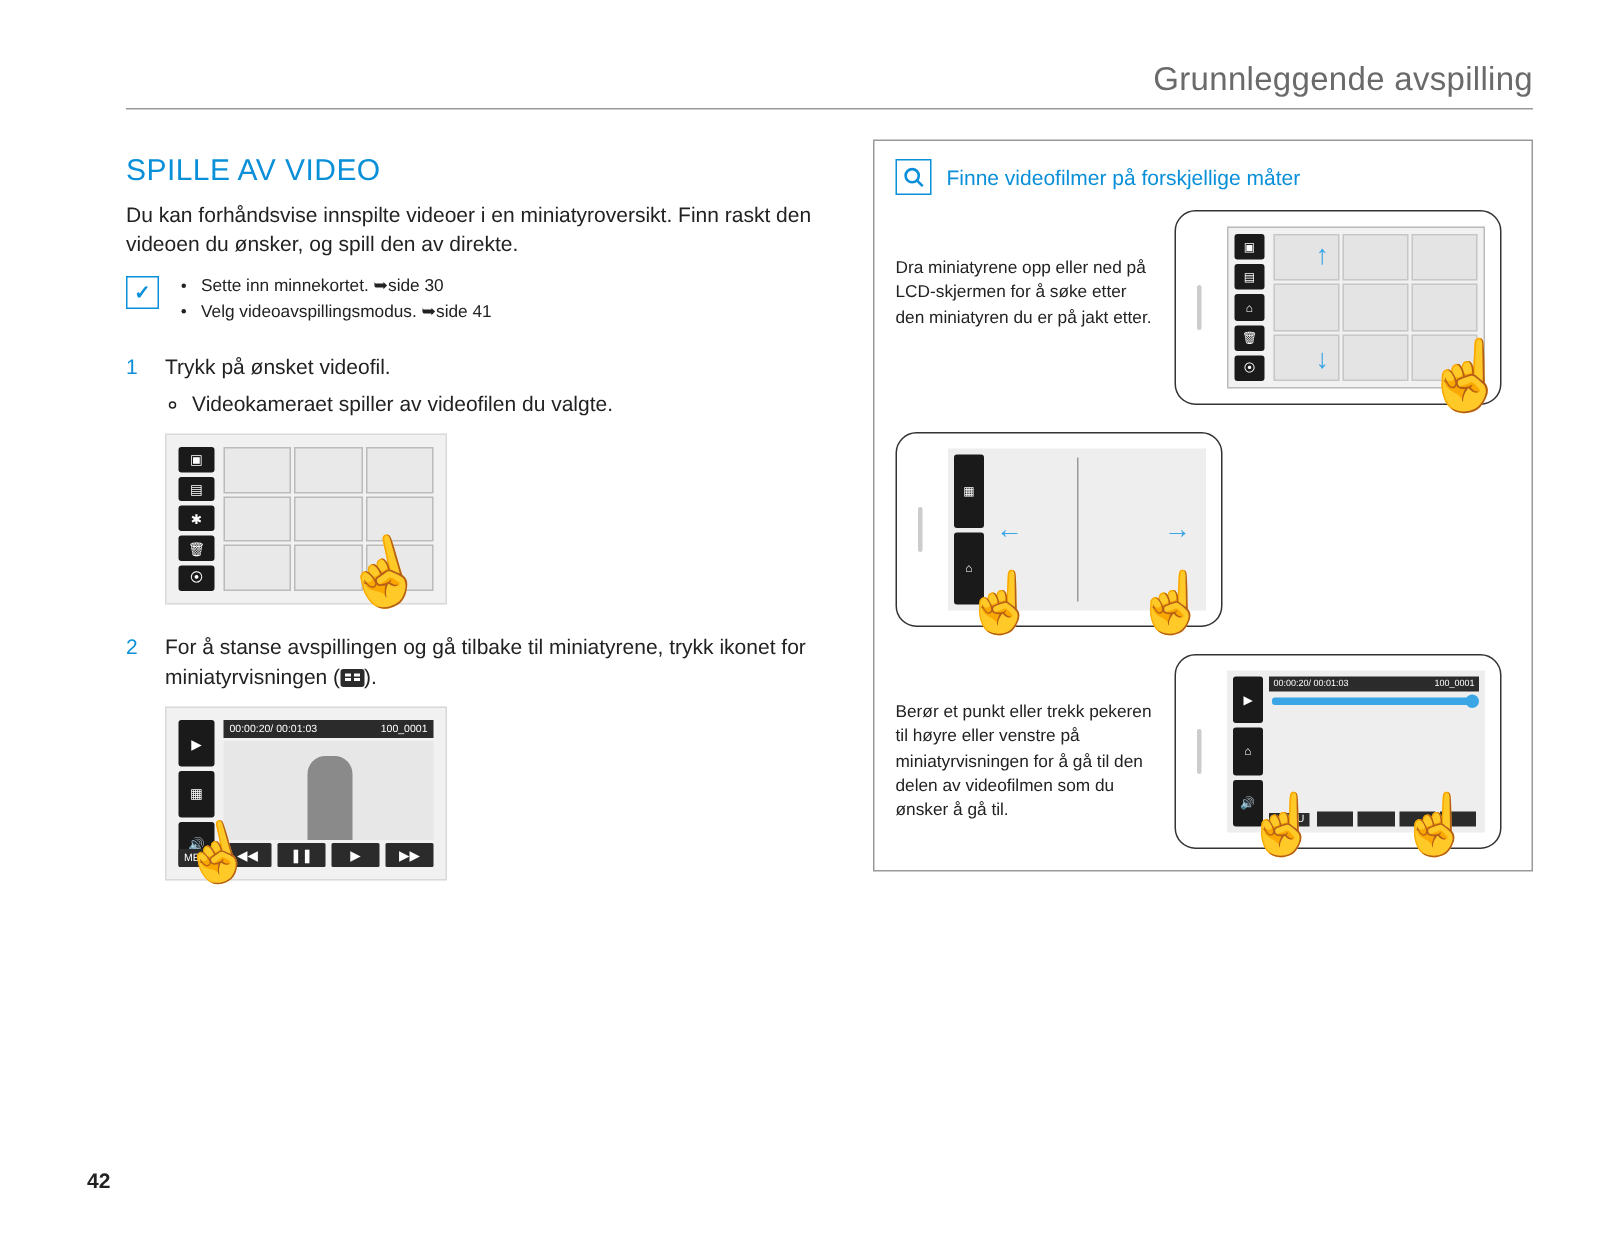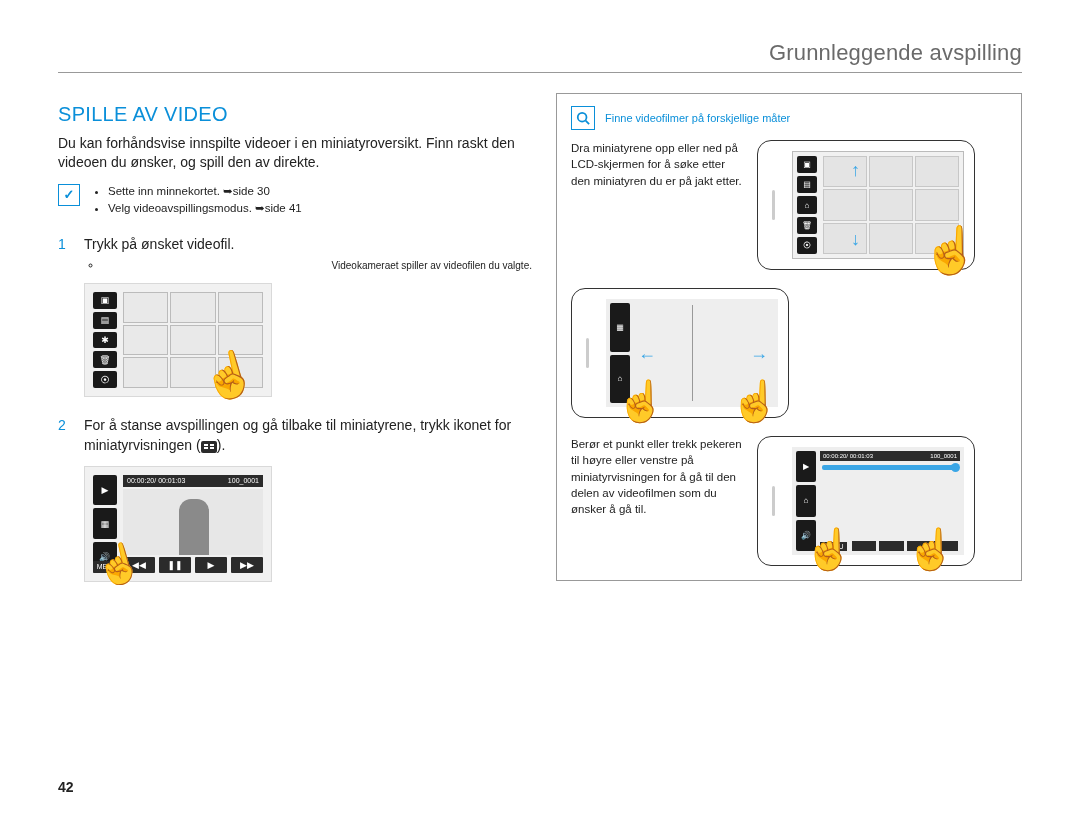--- a/index.html
+++ b/index.html
@@ -1,33 +1,33 @@
 <!DOCTYPE html>
 <html><head>
 <meta charset="utf-8">
 <style>
   html,body{margin:0;padding:0;background:#fff;font-family:Arial,Helvetica,sans-serif;color:#222;}
-  .page{width:1080px;height:825px;box-sizing:border-box;padding:40px 58px 30px 58px;position:relative;}
+  .page{width:1080px;height:825px;box-sizing:border-box;padding:40px 58px 30px 84px;position:relative;}
   .header-title{font-size:22px;color:#6a6a6a;text-align:right;letter-spacing:0.2px;}
   .hr{border:0;border-top:1px solid #999;margin:6px 0 20px 0;}
   .columns{display:flex;gap:24px;}
   .col-left{width:474px;}
   .col-right{flex:1;}
   .section-title{font-size:20px;color:#0a8fd9;letter-spacing:0.3px;margin:10px 0 8px 0;font-weight:400;}
   .intro{font-size:14px;line-height:1.38;margin:0 0 10px 0;}
   .note-bullets{display:flex;align-items:flex-start;gap:10px;margin:6px 0 16px 0;}
   .note-icon{width:20px;height:20px;border:1.5px solid #0a8fd9;color:#0a8fd9;display:flex;align-items:center;justify-content:center;font-size:13px;font-weight:bold;flex:none;margin-top:1px;}
   ul.bullets{margin:0;padding-left:18px;font-size:11.5px;line-height:1.55;}
   ul.bullets li{margin:0;}
   .arrow{font-family:Arial;}
   ol.steps{list-style:none;margin:0 0 0 0;padding:0;font-size:14px;line-height:1.45;}
   ol.steps>li{display:flex;gap:12px;margin-bottom:8px;}
   ol.steps .num{color:#0a8fd9;font-size:14px;width:14px;flex:none;}
   ol.steps .body{flex:1;}
-  ul.sub{margin:4px 0 0 0;padding-left:18px;font-size:10px;text-align:right;}
+  ul.sub{margin:4px 0 0 0;padding-left:18px;font-size:14px;}
   .illus{background:#f1f1f1;border:1px solid #d9d9d9;position:relative;margin:10px 0 18px 26px;}
   .illus.ib1{width:186px;height:112px;}
   .illus.ib2{width:186px;height:114px;}
   .grid3x3{position:absolute;left:38px;top:8px;right:8px;bottom:8px;display:grid;grid-template-columns:repeat(3,1fr);grid-template-rows:repeat(3,1fr);gap:2px;}
   .grid3x3>div{background:#e9e9e9;border:1px solid #bbb;}
   .sidebar{position:absolute;left:8px;top:8px;bottom:8px;width:24px;display:flex;flex-direction:column;gap:3px;}
   .sidebar>div{flex:1;background:#1a1a1a;border-radius:2px;display:flex;align-items:center;justify-content:center;color:#fff;font-size:9px;}
   .hand{position:absolute;right:14px;bottom:-6px;color:#444;font-size:44px;pointer-events:none;transform:rotate(-15deg);}
   .player-top{position:absolute;left:38px;right:8px;top:8px;height:12px;background:#2b2b2b;color:#fff;font-size:7px;display:flex;align-items:center;justify-content:space-between;padding:0 4px;box-sizing:border-box;}
   .player-body{position:absolute;left:38px;right:8px;top:22px;bottom:26px;background:#e7e7e7;overflow:hidden;}
@@ -35,23 +35,23 @@
   .player-ctrl{position:absolute;left:38px;right:8px;bottom:8px;height:16px;display:flex;gap:4px;align-items:center;}
   .player-ctrl>div{flex:1;background:#2b2b2b;color:#fff;height:16px;display:flex;align-items:center;justify-content:center;font-size:9px;border-radius:1px;}
   .menu-btn{position:absolute;left:8px;bottom:8px;width:28px;height:12px;background:#2b2b2b;color:#fff;font-size:7px;display:flex;align-items:center;justify-content:center;border-radius:1px;}
   .icon-tiny{display:inline-flex;width:16px;height:12px;background:#2b2b2b;border-radius:2px;vertical-align:middle;position:relative;}
   .icon-tiny::before{content:"";position:absolute;left:3px;top:3px;width:4px;height:2px;background:#fff;box-shadow:0 3px 0 #fff,6px 0 0 #fff,6px 3px 0 #fff;}
   
   .info-box{border:1px solid #999;padding:12px 14px 14px 14px;}
   .info-title-row{display:flex;align-items:center;gap:10px;margin-bottom:10px;}
   .zoom-icon{width:22px;height:22px;border:1.5px solid #0a8fd9;color:#0a8fd9;display:flex;align-items:center;justify-content:center;flex:none;}
   .zoom-icon svg{width:14px;height:14px;stroke:#0a8fd9;fill:none;stroke-width:2;}
-  .info-title{color:#0a8fd9;font-size:11px;}
+  .info-title{color:#0a8fd9;font-size:14px;}
   .info-row{display:flex;gap:12px;margin-bottom:18px;align-items:flex-start;}
-  .info-text{width:174px;font-size:11.5px;line-height:1.42;flex:none;}
+  .info-text{width:174px;font-size:11.5px;line-height:1.42;flex:none;margin-top:31px;}
   .device{width:218px;height:130px;background:#fff;border:1.5px solid #333;border-radius:14px;position:relative;flex:none;box-sizing:border-box;}
   .device .screen{position:absolute;left:34px;right:10px;top:10px;bottom:10px;background:#f1f1f1;border:1px solid #bbb;}
   .device .speaker{position:absolute;left:14px;top:50%;width:3px;height:30px;background:#ccc;border-radius:2px;transform:translateY(-50%);}
   .device .sidebar{left:4px;top:4px;bottom:4px;width:20px;}
   .device .sidebar>div{font-size:8px;}
   .dev-grid{position:absolute;left:30px;top:4px;right:4px;bottom:4px;display:grid;grid-template-columns:repeat(3,1fr);grid-template-rows:repeat(3,1fr);gap:2px;}
   .dev-grid>div{background:#e4e4e4;border:1px solid #c7c7c7;}
   .dev-arrows{position:absolute;left:58px;top:8px;bottom:8px;display:flex;flex-direction:column;justify-content:space-between;}
   .dev-arrows span{color:#3aa6e6;font-size:18px;}
   .dev-swipe{position:absolute;left:34px;right:10px;top:10px;bottom:10px;background:#eee;}

